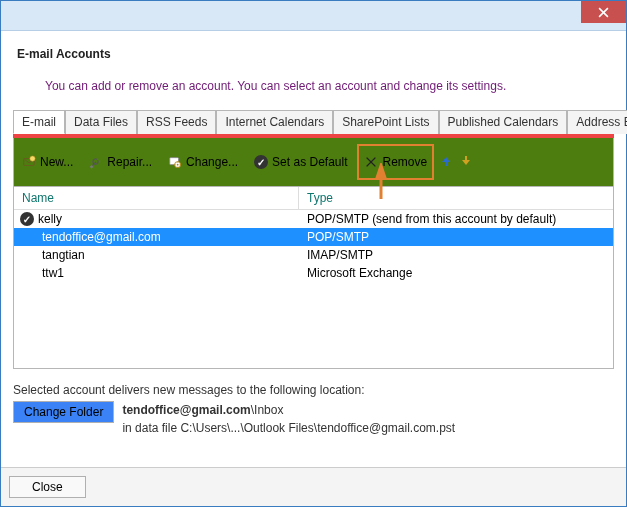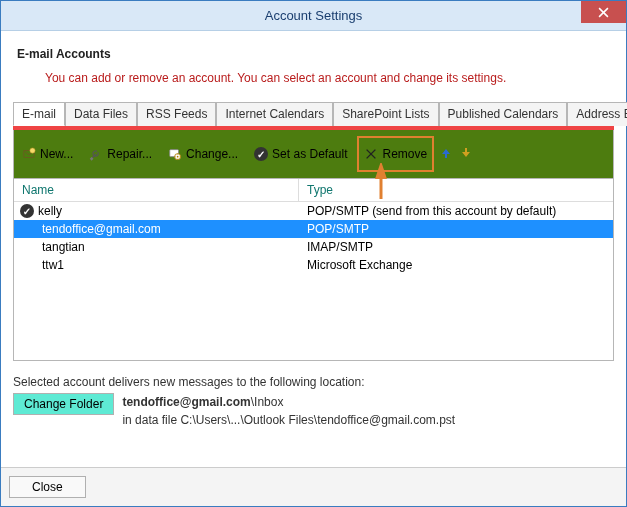--- a/index.html
+++ b/index.html
@@ -13,21 +13,21 @@
     justify-content: center; position: relative; border-bottom: 1px solid #b6cfe6;
   }
   .titlebar-title { color: #1a3e6f; font-size: 13px; }
   .close-btn {
     position: absolute; right: 0; top: 0; width: 45px; height: 22px;
     background: #c8504f; color: #fff; display: flex; align-items: center;
     justify-content: center; font-size: 13px; cursor: default;
   }
   .body { flex: 1; padding: 14px 12px 10px 12px; display: flex; flex-direction: column; }
   .heading { font-size: 12px; font-weight: bold; color: #222; margin: 2px 0 2px 4px; }
-  .subheading { font-size: 12px; color: #b91c1c; margin: 8px 0 16px 32px; }
+  .subheading { font-size: 12px; color: #701a75; margin: 16px 0 16px 32px; }
 
   .tabs { display: flex; border-bottom: 5px solid #ef4444; font-size: 12px; }
   .tab {
     padding: 4px 8px 4px 8px; border: 1px solid #b6b6b6; border-bottom: none;
     margin-right: 0px; background: #f4f4f4; color: #333; position: relative; top: 1px;
     white-space: nowrap;
   }
   .tab.active { background: #fff; border-bottom: 1px solid #fff; }
 
   .toolbar {
@@ -57,21 +57,21 @@
   .defmark {
     width: 14px; height: 14px; border-radius: 50%; background: #333;
     display: inline-flex; align-items: center; justify-content: center;
     color: #fff; font-size: 10px; font-weight: bold;
   }
   .indent { display: inline-block; width: 18px; }
 
   .delivery { font-size: 12px; color: #333; margin-top: 14px; }
   .deliv-row { display: flex; align-items: flex-start; gap: 8px; margin-top: 4px; }
   .chg-btn {
-    border: 1px solid #b0b0b0; background: #5eead4; font-size: 12px; padding: 3px 10px;
+    border: 1px solid #b0b0b0; background: #3b82f6; font-size: 12px; padding: 3px 10px;
   }
   .deliv-text { font-size: 12px; line-height: 1.5; }
   .deliv-text .l1 b { font-weight: bold; }
 
   .footer {
     border-top: 1px solid #ccc; padding: 8px 8px; display: flex; justify-content: flex-start;
     background: #f4f4f4;
   }
   .close-btn2 {
     border: 1px solid #b0b0b0; background: #f9f9f9; font-size: 12px; padding: 3px 22px;
@@ -80,21 +80,20 @@
   .callout-arrow {
     position: absolute; left: 374px; top: 162px; pointer-events: none;
   }
 </style>
 </head>
 <body>
 
 <div class="window">
 
   <div class="titlebar">
-    <span class="titlebar-title">Account Settings</span>
     <div class="close-btn">
       <svg class="" width="11" height="11" viewBox="0 0 10 10">
         <line x1="1" y1="1" x2="9" y2="9" stroke="#fff" stroke-width="1.4"></line>
         <line x1="9" y1="1" x2="1" y2="9" stroke="#fff" stroke-width="1.4"></line>
       </svg>
     </div>
   </div>
 
   <div class="body">
 

